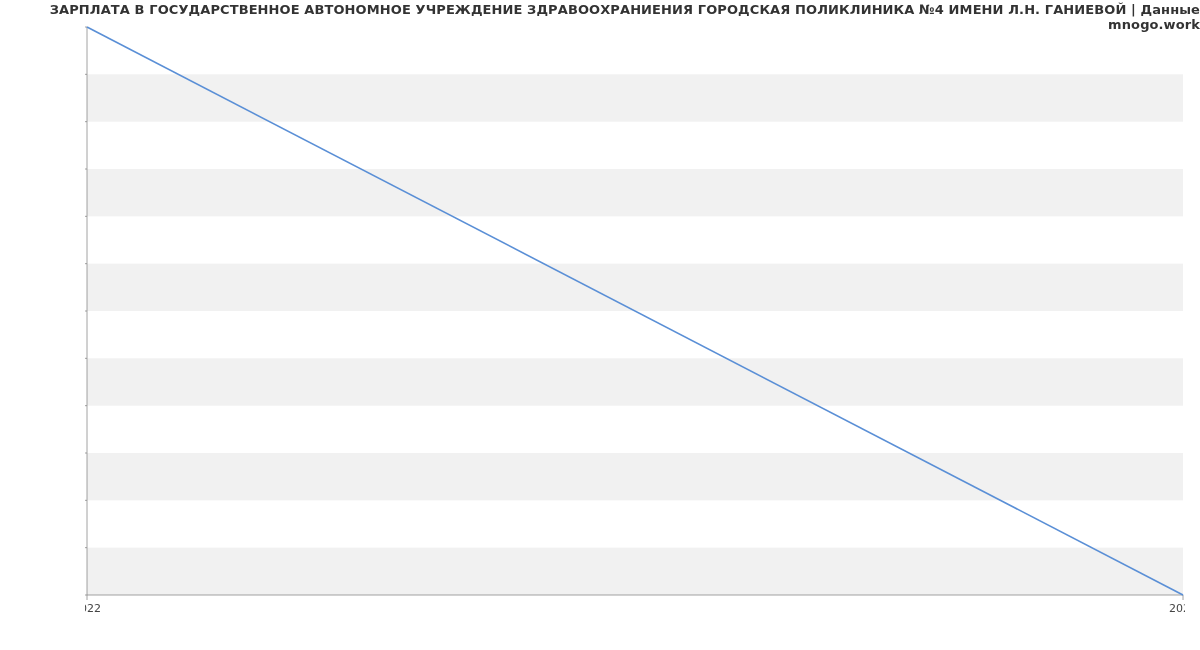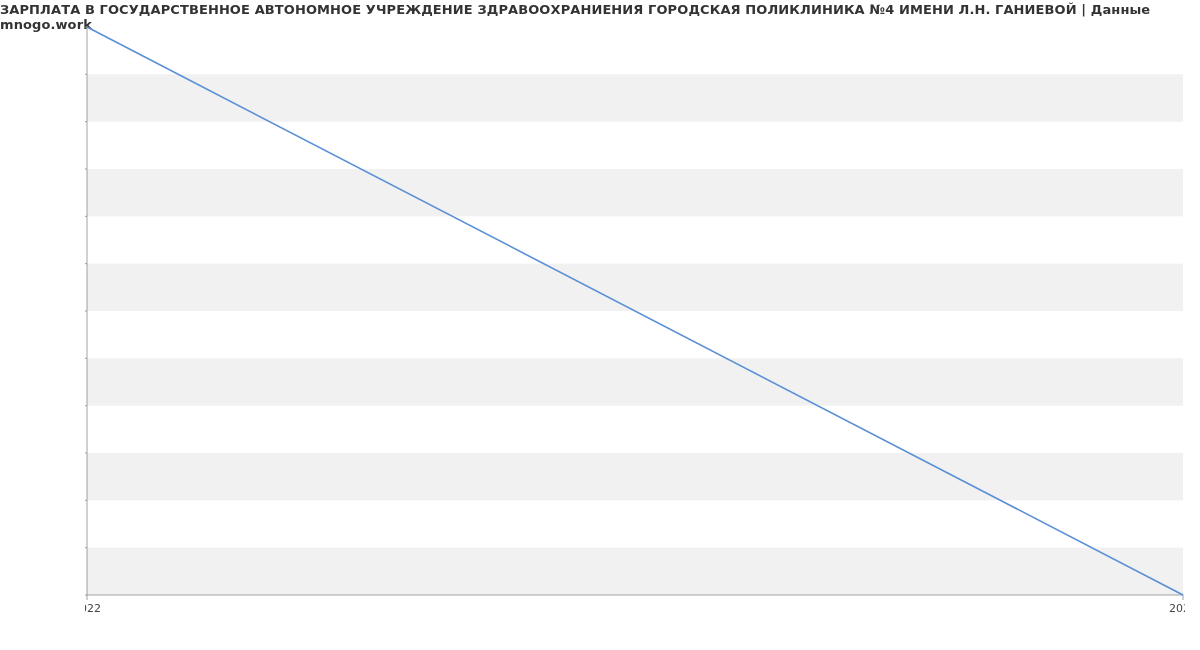--- a/index.html
+++ b/index.html
@@ -14,21 +14,21 @@
   .chart-wrap {
     position: relative;
     width: 1200px;
     height: 650px;
   }
   .title {
     position: absolute;
     top: 2px;
     left: 0;
     width: 1200px;
-    text-align: left;
+    text-align: right;
     font-size: 13px;
     font-weight: 600;
     color: #333333;
     letter-spacing: 0.1px;
   }
   .plot {
     position: absolute;
     left: 85px;
     top: 25px;
     width: 1100px;

